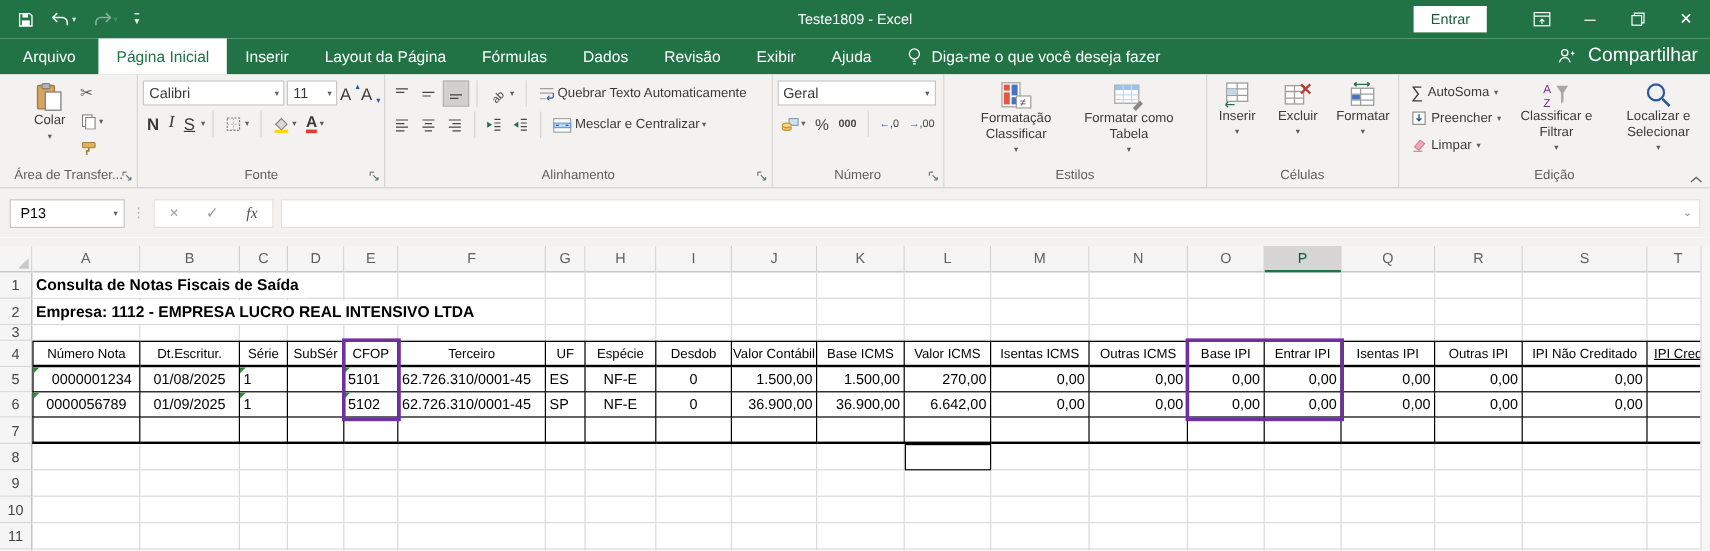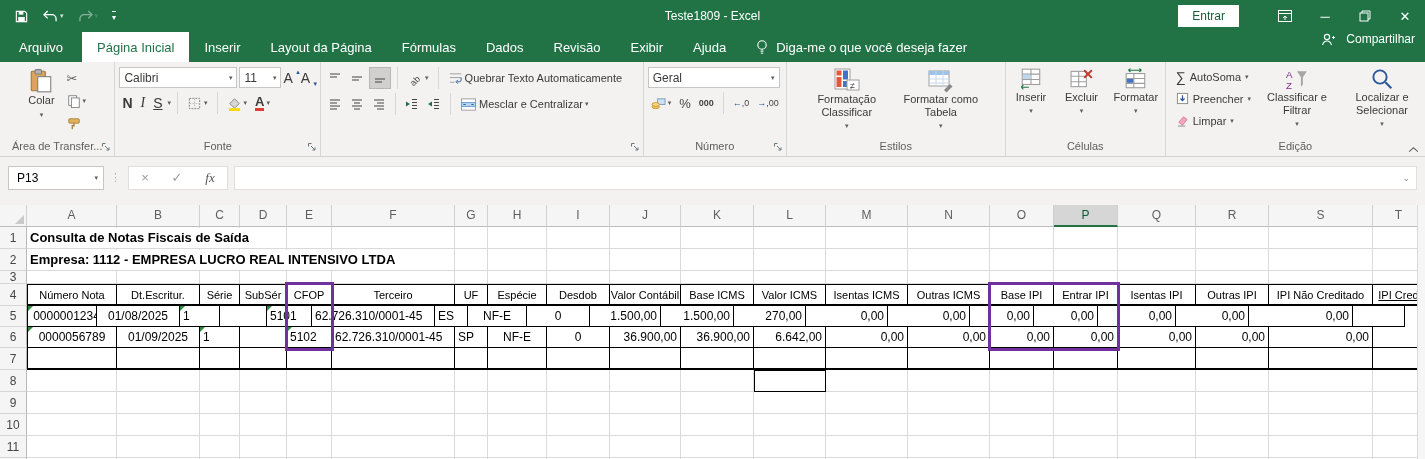--- a/index.html
+++ b/index.html
@@ -16,21 +16,21 @@
   .title-text{position:absolute;left:50%;transform:translateX(-50%);font-size:12px;color:#fff;white-space:nowrap}
   .winctl{margin-left:auto;display:flex;align-items:center;height:100%}
   .entrar{background:#fff;color:#185c37;font-size:12px;padding:4px 14px;margin-right:26px;cursor:default}
   .wbtn{width:40px;height:100%;display:flex;align-items:center;justify-content:center;font-size:13px;color:#fff}
   
   .tabbar{height:30px;background:#217346;display:flex;align-items:stretch;position:relative;}
   .tab{color:#fff;font-size:13px;display:flex;align-items:center;padding:0 15px;white-space:nowrap}
   .tab.file{padding:0 19px}
   .tab.active{background:#fff;color:#217346}
   .tellme{display:flex;align-items:center;gap:7px;color:#fff;font-size:13px;margin-left:14px;white-space:nowrap}
-  .share{position:absolute;right:10px;top:0;bottom:0;display:flex;gap:10px;color:#fff;font-size:12px}
+  .share{position:absolute;right:10px;top:0;bottom:0;display:flex;align-items:center;gap:10px;color:#fff;font-size:16px}
   
   .ribbon{height:94px;background:#f3f2f1;border-bottom:1px solid #d2d0ce;display:flex;position:relative;color:#3b3a39;}
   .rgroup{border-right:1px solid #d8d6d4;display:flex;flex-direction:column;position:relative;padding:2px 2px 0 2px;box-sizing:border-box}
   .rbody{flex:1;display:flex;align-items:flex-start}
   .rlabel{height:17px;font-size:11px;color:#605e5c;text-align:center;line-height:15px;white-space:nowrap;overflow:hidden}
   .launcher{position:absolute;right:3px;bottom:4px}
   .bigbtn{display:flex;flex-direction:column;align-items:center;justify-content:flex-start;font-size:11px;text-align:center;padding:4px 3px;line-height:13px;cursor:default}
   .bigbtn .dd{font-size:7px;color:#605e5c;margin-top:1px}
   .minicol{display:flex;flex-direction:column;gap:3px;padding-top:4px}
   .smallbtn{height:20px;display:flex;align-items:center;gap:2px;padding:0 3px;font-size:13px;cursor:default}
@@ -332,20 +332,21 @@
                 <rect x="1.5" y="2" width="15" height="12" fill="#fff" stroke="#9e9e9e"></rect>
                 <rect x="1.5" y="6" width="15" height="4" fill="#bdd7ee" stroke="#5b9bd5"></rect>
                 <path d="M6 8L3.5 8M12 8h2.5" stroke="#2b579a"></path>
               </svg>
             <span class="wraplbl">Mesclar e Centralizar</span>
               <span class="dd">▾</span>
           </span>
         </div>
       </div>
     </div>
+    <div class="rlabel"><span>Alinhamento</span></div>
     <svg class="launcher" width="10" height="10" viewBox="0 0 10 10">
         <path d="M1.5 1.5v3M1.5 1.5h3" stroke="#69797e" fill="none"></path>
         <path d="M4 4l4 4M8 8V5.4M8 8H5.4" stroke="#69797e" fill="none"></path>
       </svg>
   </div>
 
   <div class="rgroup" style="width:146px">
     <div class="rbody">
       <div class="fcol" style="width:100%">
         <div class="frow">
@@ -626,21 +627,21 @@
           <div class="cell th tbl ttop hb" style="width: 82px;">Outras ICMS</div>
           <div class="cell th tbl ttop hb" style="width: 64px;">Base IPI</div>
           <div class="cell th tbl ttop hb" style="width: 64px;">Entrar IPI</div>
           <div class="cell th tbl ttop hb" style="width: 78px;">Isentas IPI</div>
           <div class="cell th tbl ttop hb" style="width: 73px;">Outras IPI</div>
           <div class="cell th tbl ttop hb" style="width: 104px;">IPI Não Creditado</div>
           <div class="cell th tbl ttop hb" style="width: 52px; text-decoration: underline;">IPI Cred</div>
         </div>
         <div class="grow" style="height: 21px;">
           <div class="rnum" style="width: 27px;">5</div>
-          <div class="cell al-center tbl tfirst gt" style="width: 70px; padding-left: 12px;">0000001234</div>
+          <div class="cell al-center tbl tfirst gt" style="width: 90px; padding-left: 12px;">0000001234</div>
           <div class="cell al-center tbl" style="width: 83px;">01/08/2025</div>
           <div class="cell al-left tbl gt" style="width: 40px;">1</div>
           <div class="cell al-left tbl" style="width: 47px;"></div>
           <div class="cell al-left tbl gt" style="width: 45px;">5101</div>
           <div class="cell al-left tbl" style="width: 123px;">62.726.310/0001-45</div>
           <div class="cell al-left tbl" style="width: 33px;">ES</div>
           <div class="cell al-center tbl" style="width: 59px;">NF-E</div>
           <div class="cell al-center tbl" style="width: 63px;">0</div>
           <div class="cell al-right tbl" style="width: 71px;">1.500,00</div>
           <div class="cell al-right tbl" style="width: 73px;">1.500,00</div>

